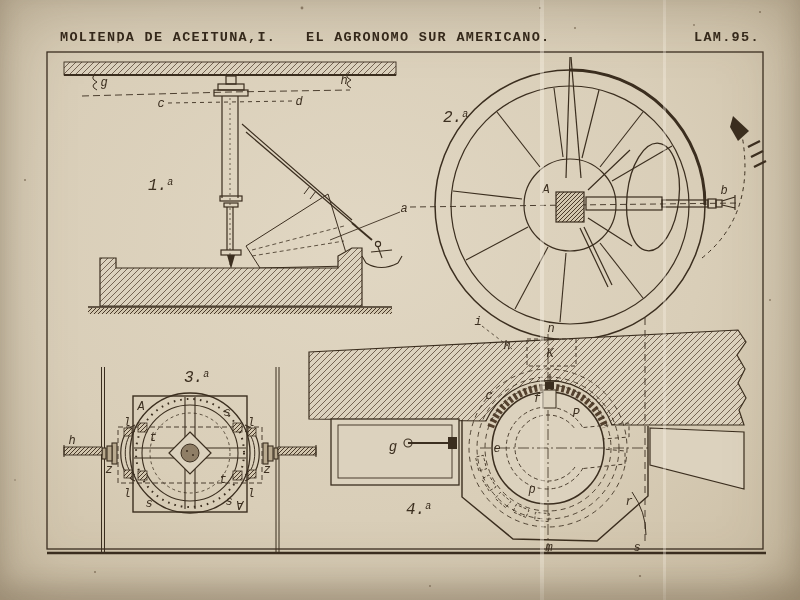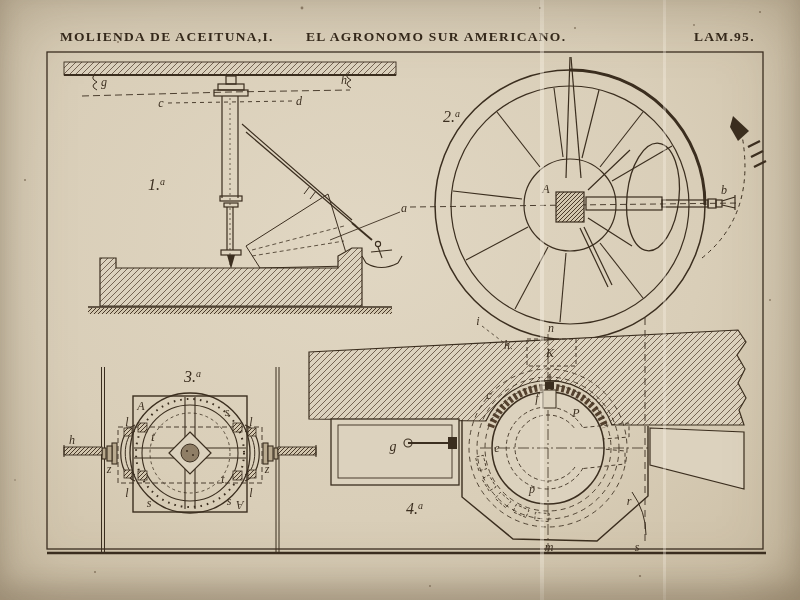--- a/index.html
+++ b/index.html
@@ -1,18 +1,18 @@
 <!DOCTYPE html>
 <html><head>
 <meta charset="utf-8">
 <style>
   html,body{margin:0;padding:0;background:#b8ab94;}
   .scan{position:relative;width:800px;height:600px;overflow:hidden;
         background:radial-gradient(ellipse at 45% 40%, #e1d7c3 0%, #d9ceb8 55%, #cdc0a7 90%, #c2b499 100%);
-        font-family:Liberation Serif, serif;}
+        font-family:Liberation Mono, monospace;}
   .scan::after{content:"";position:absolute;inset:0;pointer-events:none;
         box-shadow:inset 0 0 70px rgba(95,78,52,.35), inset 0 -14px 22px rgba(90,75,55,.22);}
   svg{position:absolute;left:0;top:0;}
   .fold{position:absolute;top:0;bottom:0;pointer-events:none;}
   .fold1{left:540px;width:4px;background:rgba(246,240,226,.45);}
   .fold2{left:663px;width:3px;background:rgba(246,240,226,.38);}
   .hdr{font-weight:bold;font-size:13.5px;letter-spacing:1.3px;fill:#33271a;}
   .figlabel{font-style:italic;font-size:16px;fill:#3c2f20;}
   .figsup{font-style:italic;font-size:10px;}
   .plabel{font-style:italic;font-size:12px;fill:#3c2f20;text-anchor:middle;}

